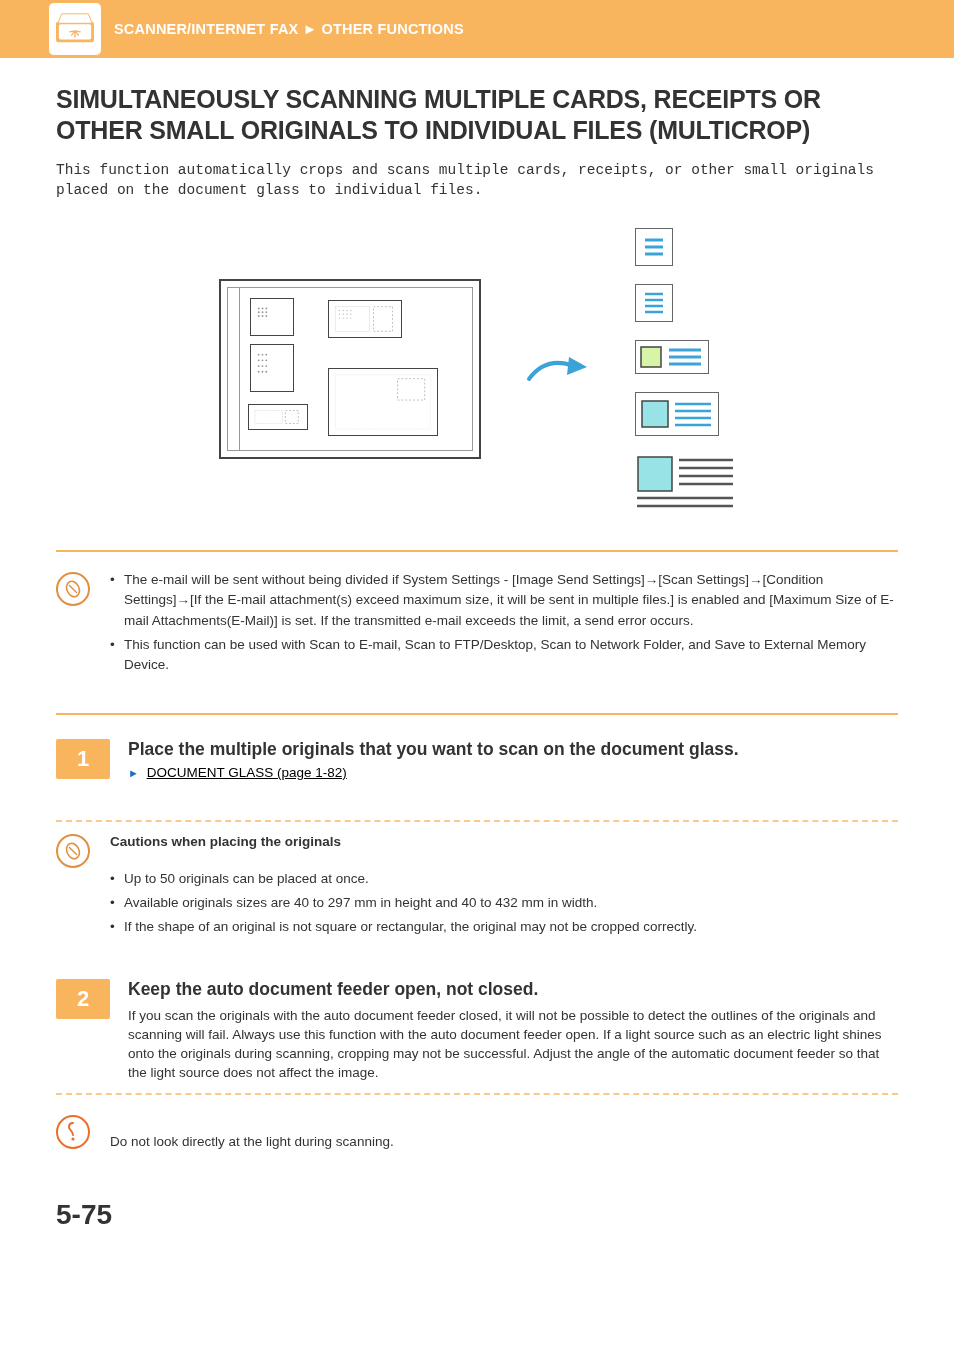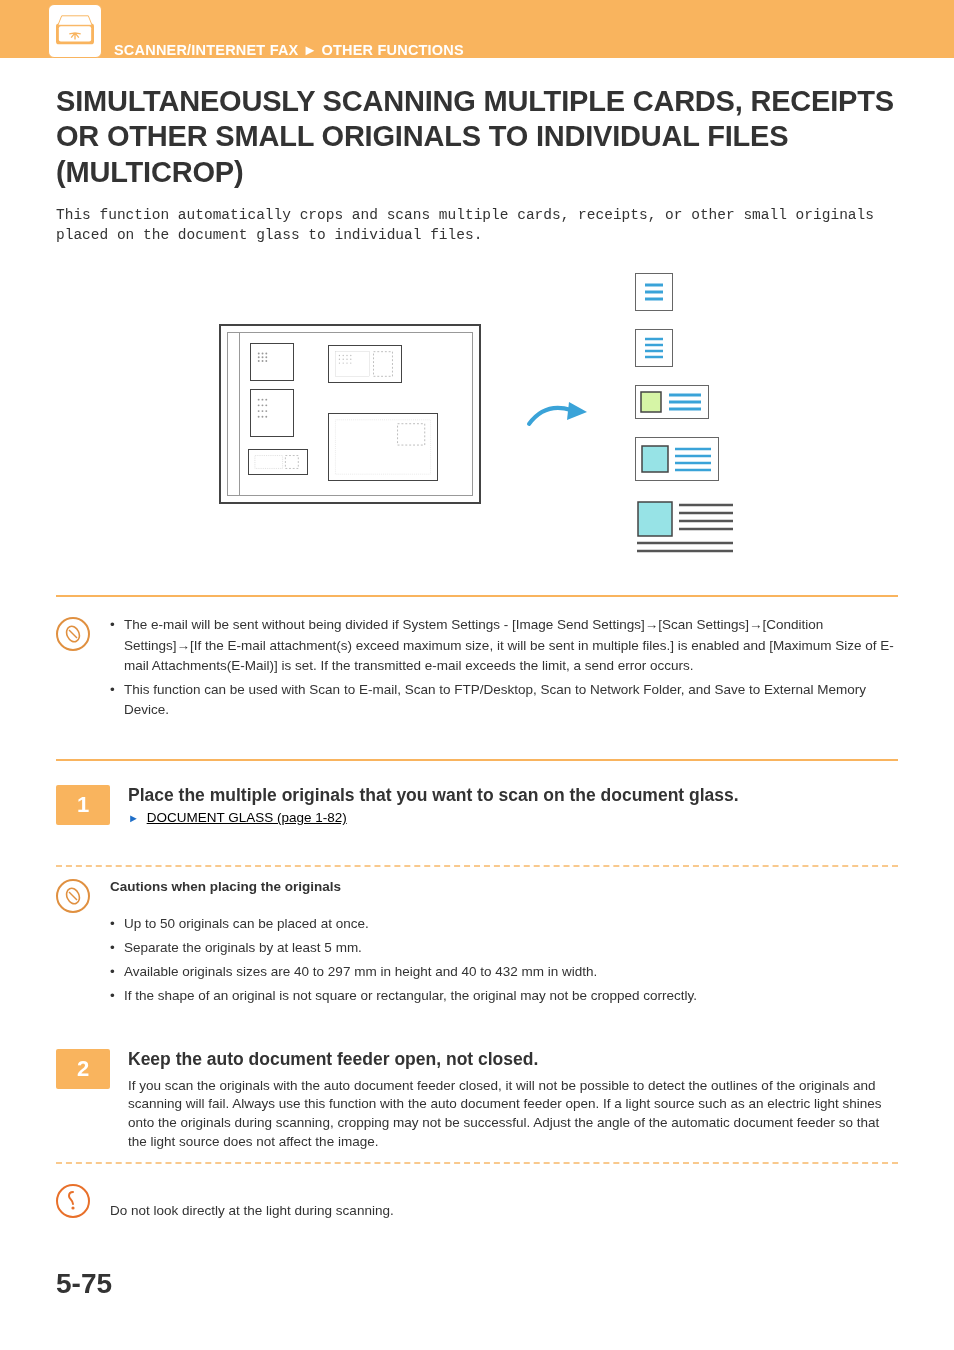--- a/index.html
+++ b/index.html
@@ -1,22 +1,22 @@
 <!DOCTYPE html>
 <html><head>
   <meta charset="utf-8">
   <style>
     * { box-sizing: border-box; margin: 0; padding: 0; }
     body { font-family: Arial, Helvetica, sans-serif; width: 954px; background: #fff; color: #333; }
-    .header-band { background: #f9b45e; height: 58px; display: flex; align-items: flex-end; padding-left: 48px; }
+    .header-band { background: #f9b45e; height: 58px; display: flex; align-items: center; padding-left: 48px; }
     .header-icon-box { width: 54px; height: 54px; background: #fff; border-radius: 6px; border: 1px solid #f9b45e; display: flex; align-items: center; justify-content: center; margin-right: 12px; }
     .header-icon { width: 38px; height: 38px; }
     .breadcrumb { color: #fff; font-weight: bold; font-size: 14.5px; letter-spacing: .2px; }
     .main { padding: 26px 56px 30px 56px; }
-    h1 { font-size: 29px; font-weight: bold; line-height: 1.22; margin-bottom: 16px; letter-spacing: -0.2px; }
+    h1 { font-size: 25px; font-weight: bold; line-height: 1.22; margin-bottom: 16px; letter-spacing: -0.2px; }
     .intro { font-size: 14.5px; line-height: 1.35; margin-bottom: 28px; font-family: Liberation Mono, monospace; }
     .diagram { display: flex; justify-content: center; align-items: center; gap: 42px; margin: 28px 0 40px 0; }
     .glass-frame { width: 262px; height: 180px; border: 2px solid #444; background: #fff; position: relative; padding: 6px; }
     .glass-inner { width: 100%; height: 100%; border: 1px solid #999; position: relative; }
     .glass-bind { position: absolute; left: 0; top: 0; width: 12px; height: 100%; background: #fff; border-right: 1px solid #999; }
     .orig { position: absolute; border: 1px solid #444; background: #fff; }
     .arrow-svg { width: 70px; height: 40px; }
     .outputs { display: flex; flex-direction: column; gap: 18px; align-items: flex-start; }
     .out-item { display: flex; align-items: center; gap: 10px; }
     .out-square { width: 38px; height: 38px; border: 1px solid #666; display: flex; align-items: center; justify-content: center; }
@@ -242,21 +242,20 @@
     <div class="icon-circle">
       <svg width="18" height="18" viewBox="0 0 18 18">
           <ellipse cx="9" cy="9" rx="6" ry="8" fill="none" stroke="#e09040" stroke-width="1.6" transform="rotate(-25 9 9)"></ellipse>
           <line x1="5" y1="5" x2="13" y2="13" stroke="#e09040" stroke-width="1.4"></line>
         </svg>
     </div>
     <div class="caution-body">
       <div class="caution-title">Cautions when placing the originals</div>
       <ul class="bullets">
         <li>Up to 50 originals can be placed at once.</li>
-        <li>Separate the originals by at least 5 mm.</li>
         <li>Available originals sizes are 40 to 297 mm in height and 40 to 432 mm in width.</li>
         <li>If the shape of an original is not square or rectangular, the original may not be cropped correctly.</li>
       </ul>
     </div>
   </div>
 
   <div class="step-wrap" style="margin-top:30px;">
     <div class="step-head">
       <div class="step-num">2</div>
       <div style="flex:1;">

